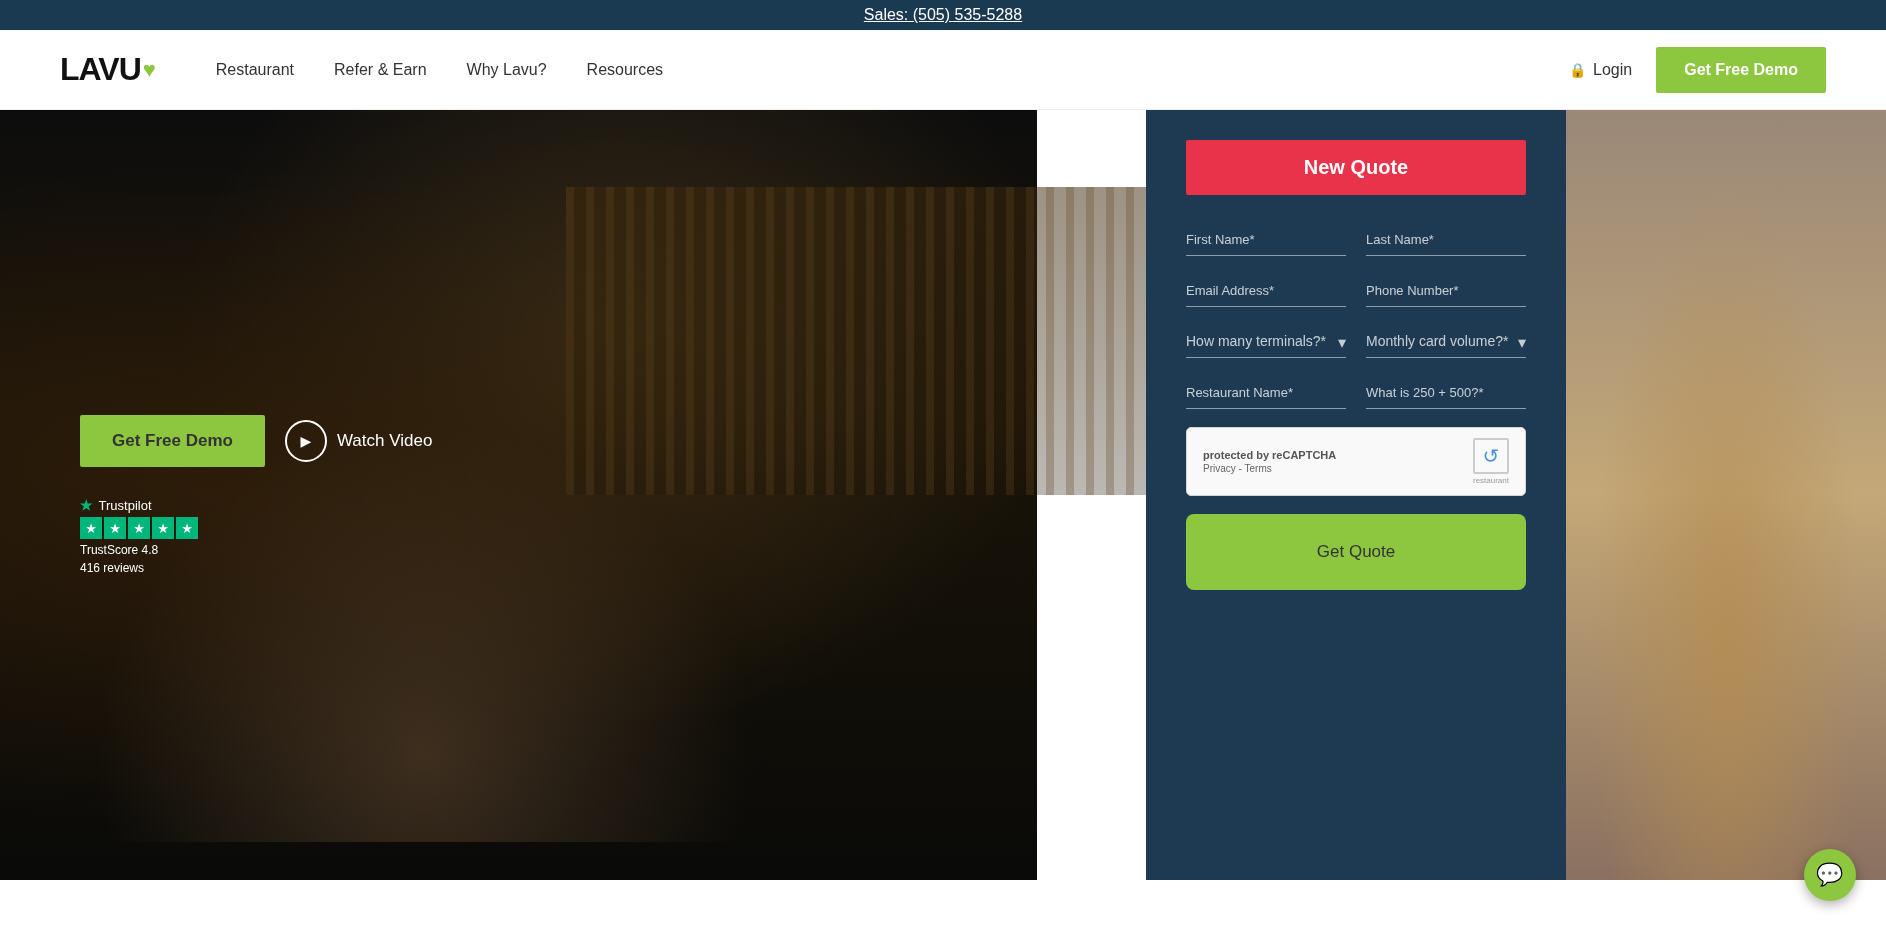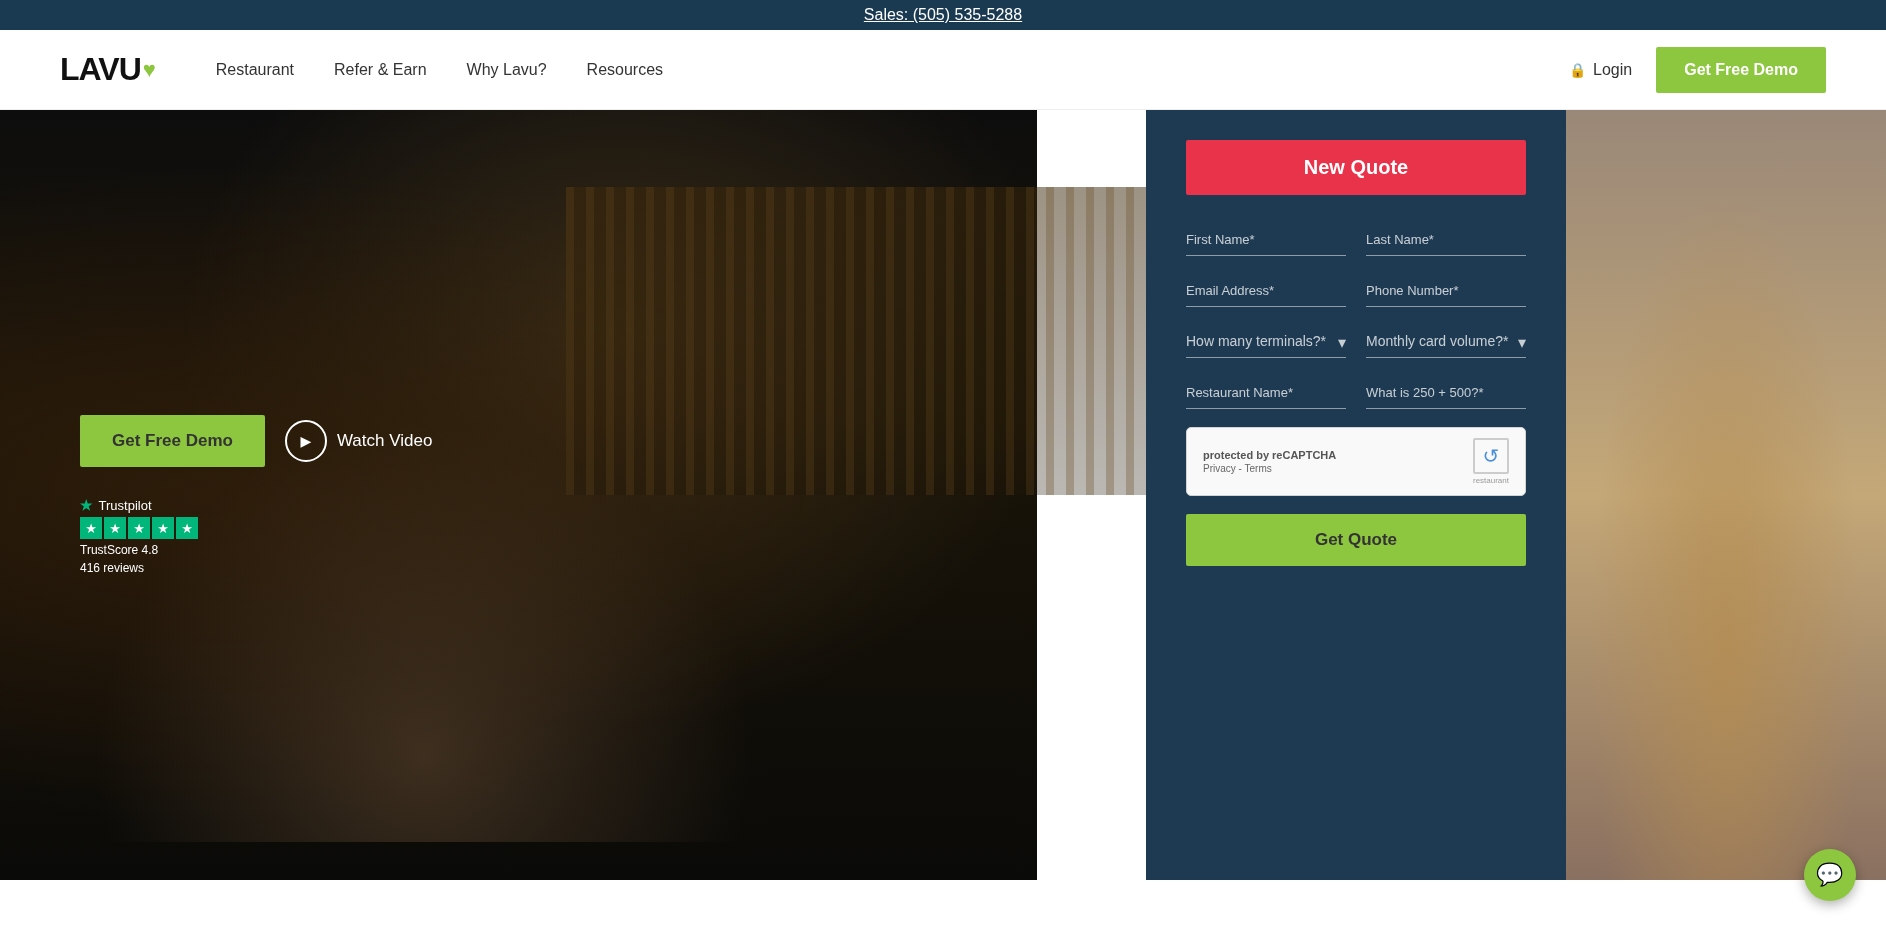--- a/index.html
+++ b/index.html
@@ -352,26 +352,26 @@
     .recaptcha-badge {
       font-size: 8px;
       color: #9a9a9a;
       text-align: center;
     }
 
     .get-quote-btn {
       background: #8dc63f;
       color: #333;
       border: none;
-      padding: 16px;
+      padding: 28px;
       font-size: 17px;
-      font-weight: 700;
-      cursor: pointer;
-      width: 100%;
-      border-radius: 2px;
+      font-weight: 400;
+      cursor: pointer;
+      width: 100%;
+      border-radius: 8px;
     }
 
     
     .chat-btn {
       position: fixed;
       bottom: 30px;
       right: 30px;
       width: 52px;
       height: 52px;
       background: #8dc63f;

